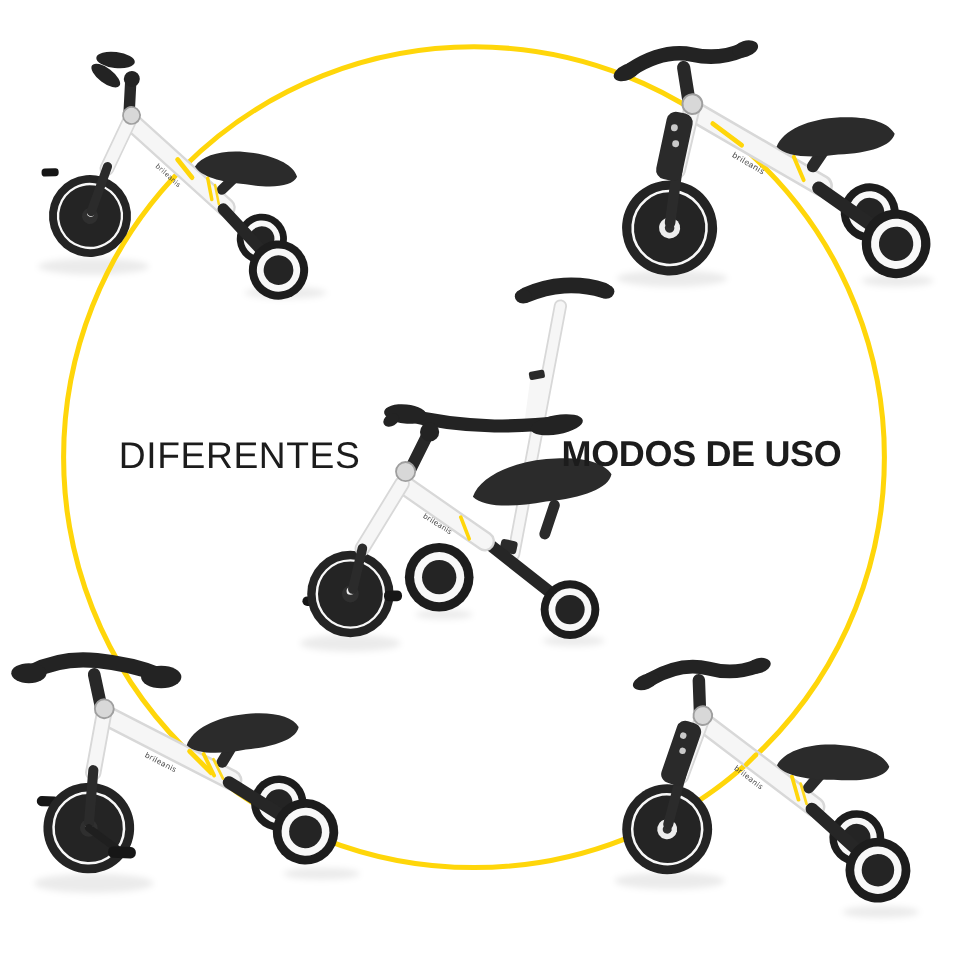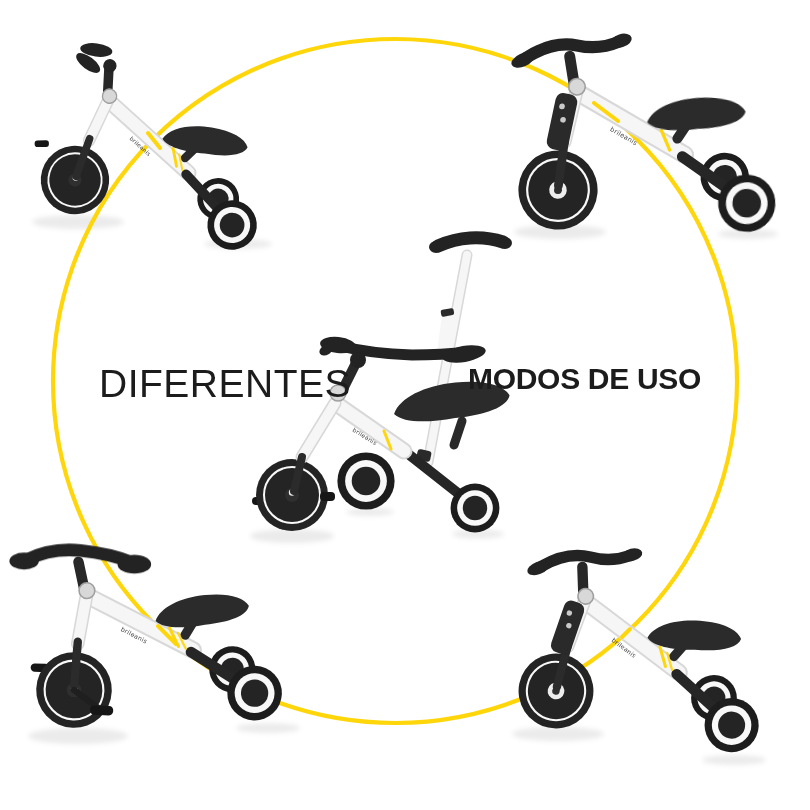--- a/index.html
+++ b/index.html
@@ -6,21 +6,21 @@
   body{
     width:810px;height:810px;position:relative;overflow:hidden;
     background:var(--paper,#ffffff);
     font-family:"Liberation Sans",sans-serif;
   }
   .stage{position:absolute;left:0;top:0;width:810px;height:810px;}
   .headline{
     position:absolute;color:var(--ink,#1C1C1C);white-space:nowrap;
     font-family:"Liberation Sans",sans-serif;line-height:1;
   }
-  .headline.left{left:99px;top:364px;font-size:39px;font-weight:400;letter-spacing:.5px;}
+  .headline.left{left:99px;top:364px;font-size:31px;font-weight:400;letter-spacing:.5px;}
   .headline.right{left:468px;top:364px;font-size:30px;font-weight:700;letter-spacing:-.3px;text-align:center;}
 
   
   .tire{fill:#242424}
   .ringThin{fill:none;stroke:var(--rim,#F8F8F8);stroke-width:2}
   .hubDark{fill:#2f2f2f}
   .hubLight{fill:#ededed}
   .tireR{fill:#1d1d1d}
   .rimWhite{fill:var(--rim,#F8F8F8)}
   .discDark{fill:#242424}

